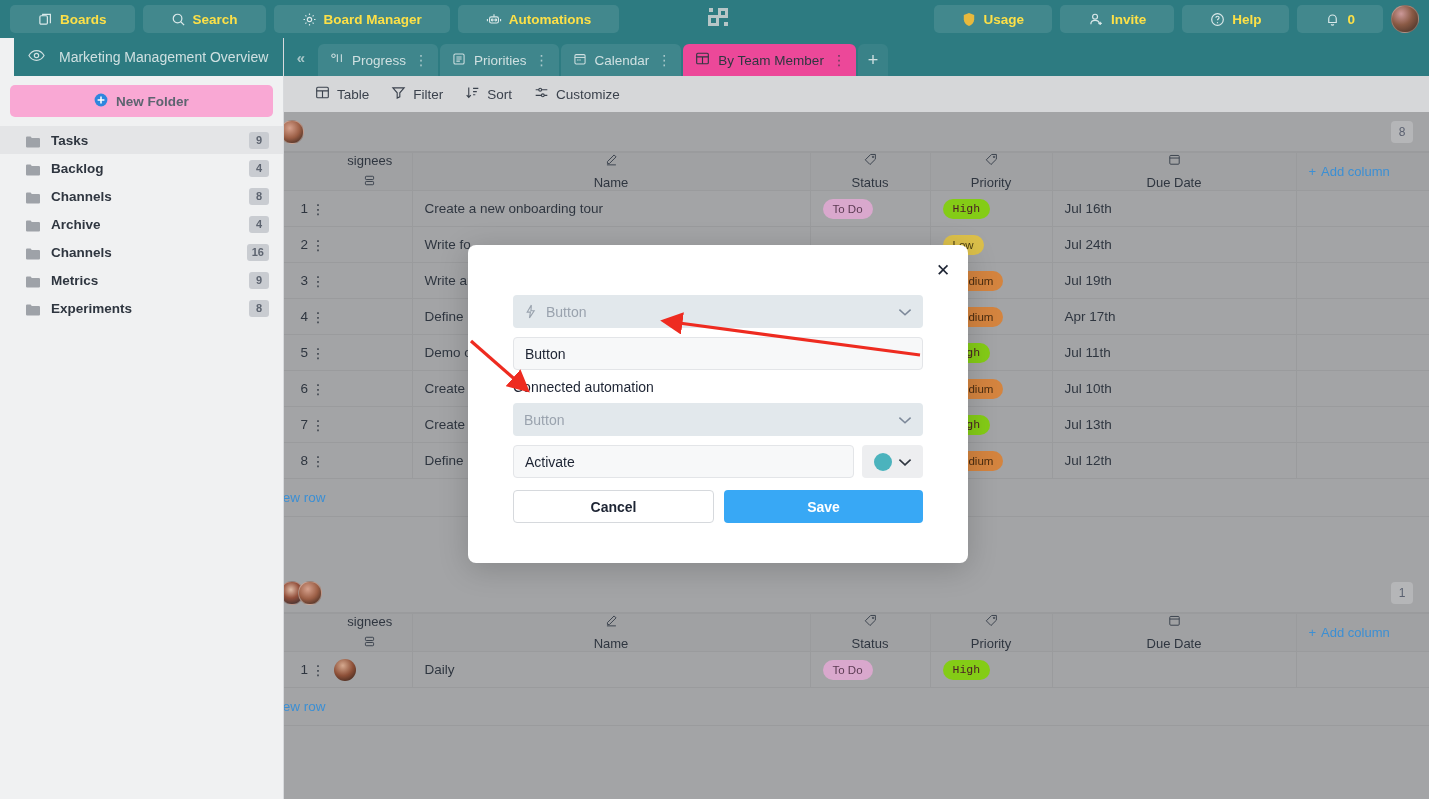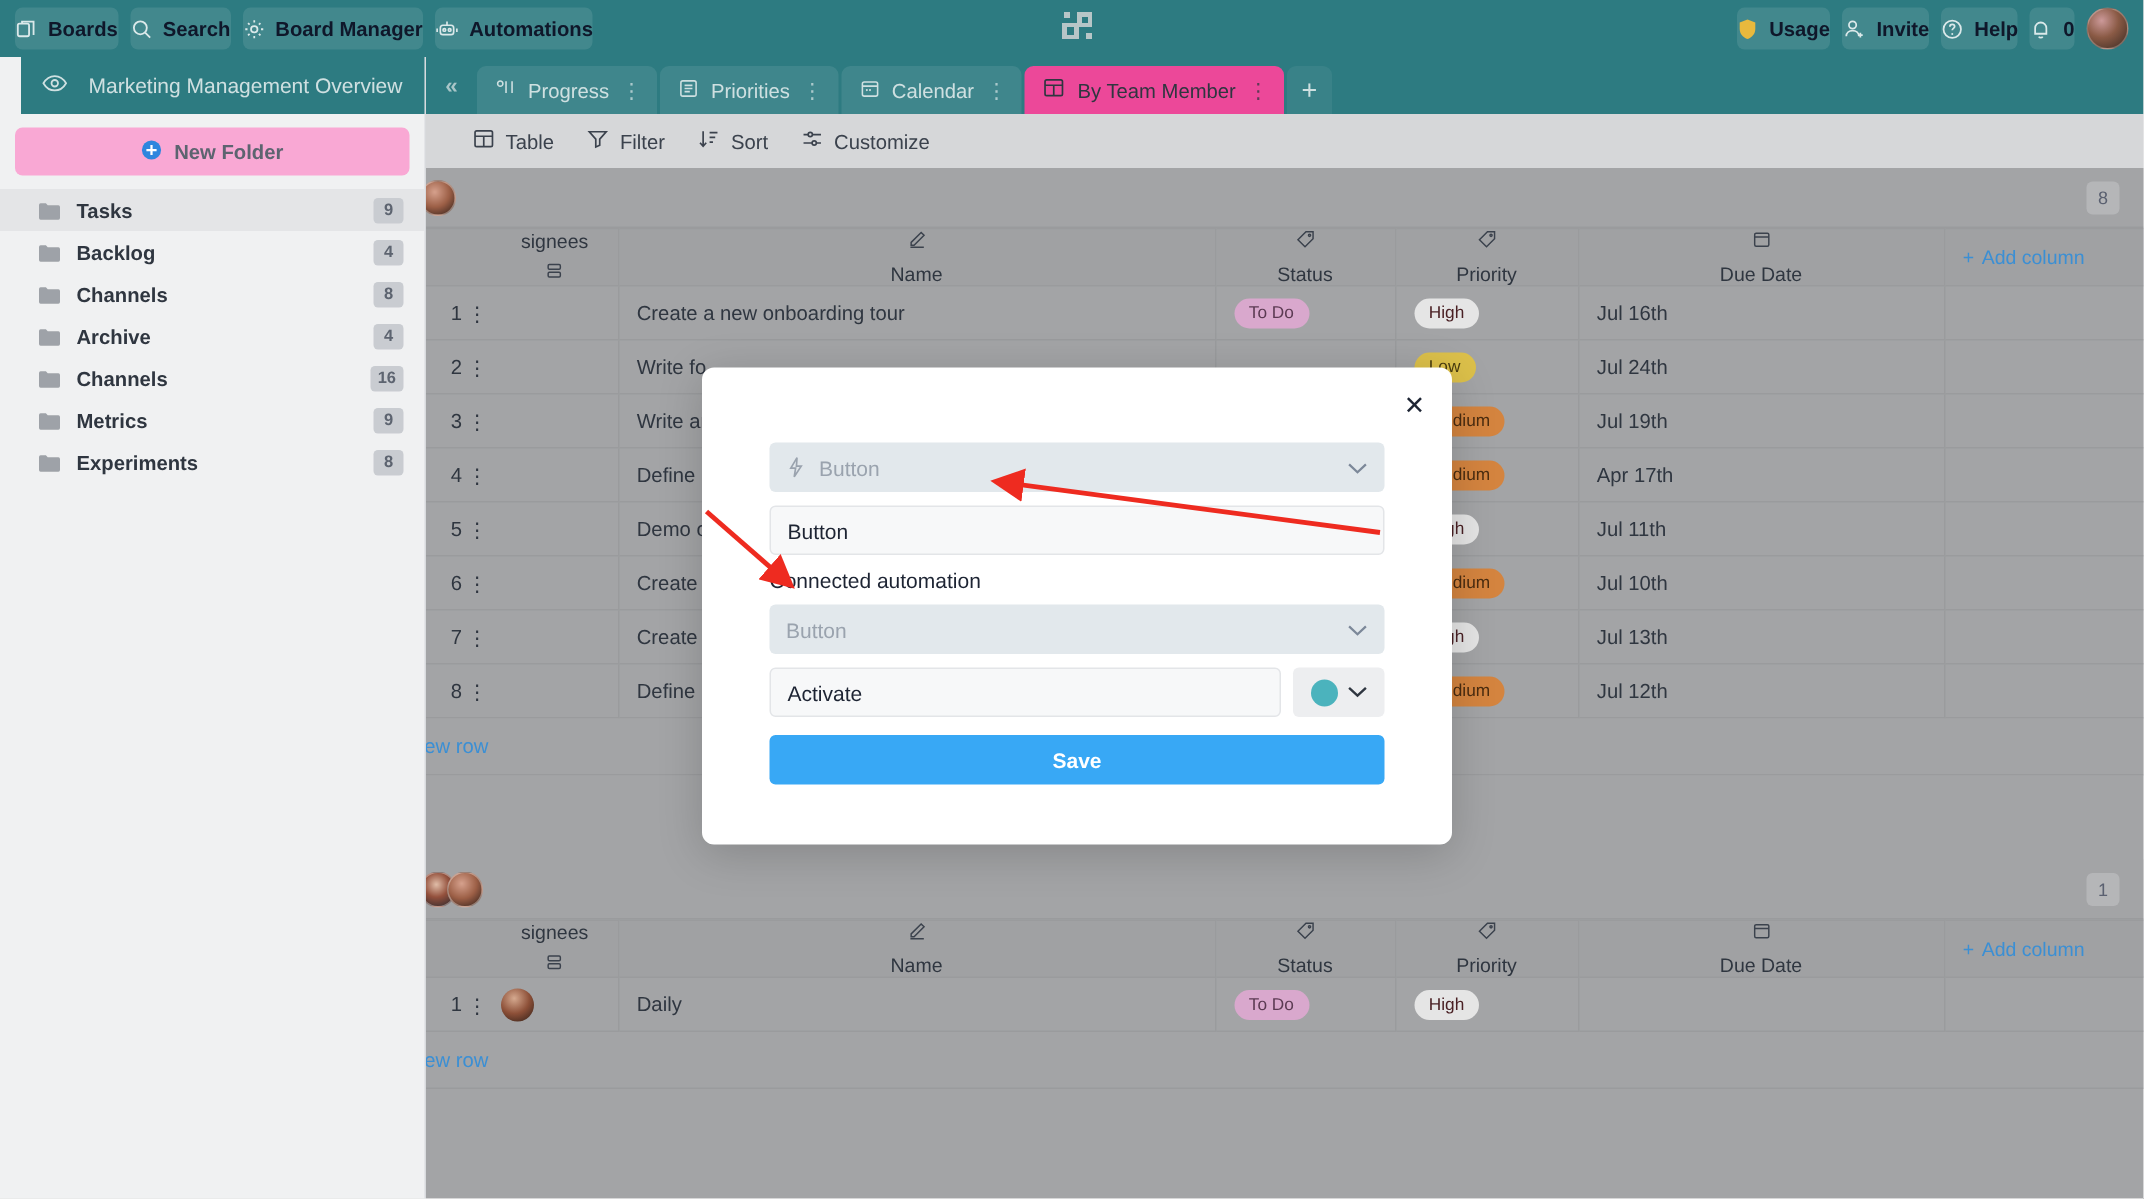--- a/index.html
+++ b/index.html
@@ -14,23 +14,23 @@
   
   .topbar {
     position: absolute; top: 0; left: 0; width: 1429px; height: 38px;
     background: #2d7b81;
     display: flex; align-items: center; padding: 0 10px;
     z-index: 30;
   }
   .tb-left { display: flex; align-items: center; gap: 8px; }
   .tb-btn {
     display: flex; align-items: center; gap: 7px;
-    height: 28px; padding: 0 0; border-radius: 5px;
+    height: 28px; padding: 0 28px; border-radius: 5px;
     background: rgba(255,255,255,0.10);
-    color: #0f172a; font-size: 13.5px; font-weight: bold;
+    color: #fde047; font-size: 13.5px; font-weight: bold;
     cursor: pointer; white-space: nowrap;
   }
   .tb-btn svg { display:block; }
   .tb-spacer { flex: 1; }
   .tb-right { display: flex; align-items: center; gap: 8px; }
   .logo-wrap {
     position: absolute; left: 705px; top: 6px; width: 28px; height: 26px;
   }
   .avatar {
     width: 28px; height: 28px; border-radius: 50%;
@@ -160,21 +160,21 @@
   .col-due { width: 244px; }
   .col-add { width: 133px; color: #3b8fd4 !important; }
   .add-col-in { display: flex; align-items: center; gap: 5px; color: #3b8fd4; cursor: pointer; }
 
   .pill {
     display: inline-flex; align-items: center; justify-content: center;
     height: 20px; padding: 0 10px; border-radius: 10px;
     font-size: 11.5px; color: #4a3030;
   }
   .p-todo   { background: #d9a8cd; color: #5b3a52; }
-  .p-high   { background: #e5e5e5; color: #4a2024; }
+  .p-high   { background: #84cc16; color: #4a2024; font-family: Liberation Mono, monospace; }
   .p-medium { background: #d4843f; color: #4a2c10; }
   .p-low    { background: #dcc04a; color: #4a3d10; }
 
   .addrow {
     height: 38px; display: flex; align-items: center;
     padding-left: 0; color: #3b8fd4; font-size: 13.5px;
     background: #a3a4a6; border-bottom: 1px solid #9a9b9d; cursor: pointer;
     margin-left: -20px;
   }
   .gap-block { height: 56px; background: #a3a4a6; }
@@ -822,20 +822,21 @@
           <span class="color-dot"></span>
           <span>
             <svg width="14" height="9" viewBox="0 0 14 9" fill="none" stroke="#2f3640" stroke-width="1.6">
                 <path d="M1.4 1.6L7 6.8l5.6-5.2"></path>
               </svg>
           </span>
         </div>
       </div>
 
       <div class="m-actions">
+        <div class="btn btn-cancel">Cancel</div>
         <div class="btn btn-save">Save</div>
       </div>
     </div>
   </div>
 
   <svg class="arrows" width="1429" height="799" viewBox="0 0 1429 799">
     <defs>
       <marker id="ah" markerWidth="7" markerHeight="7" refX="5.8" refY="3.5" orient="auto">
         <path d="M0,0 L7,3.5 L0,7 Z" fill="#ee2b20"></path>
       </marker>

